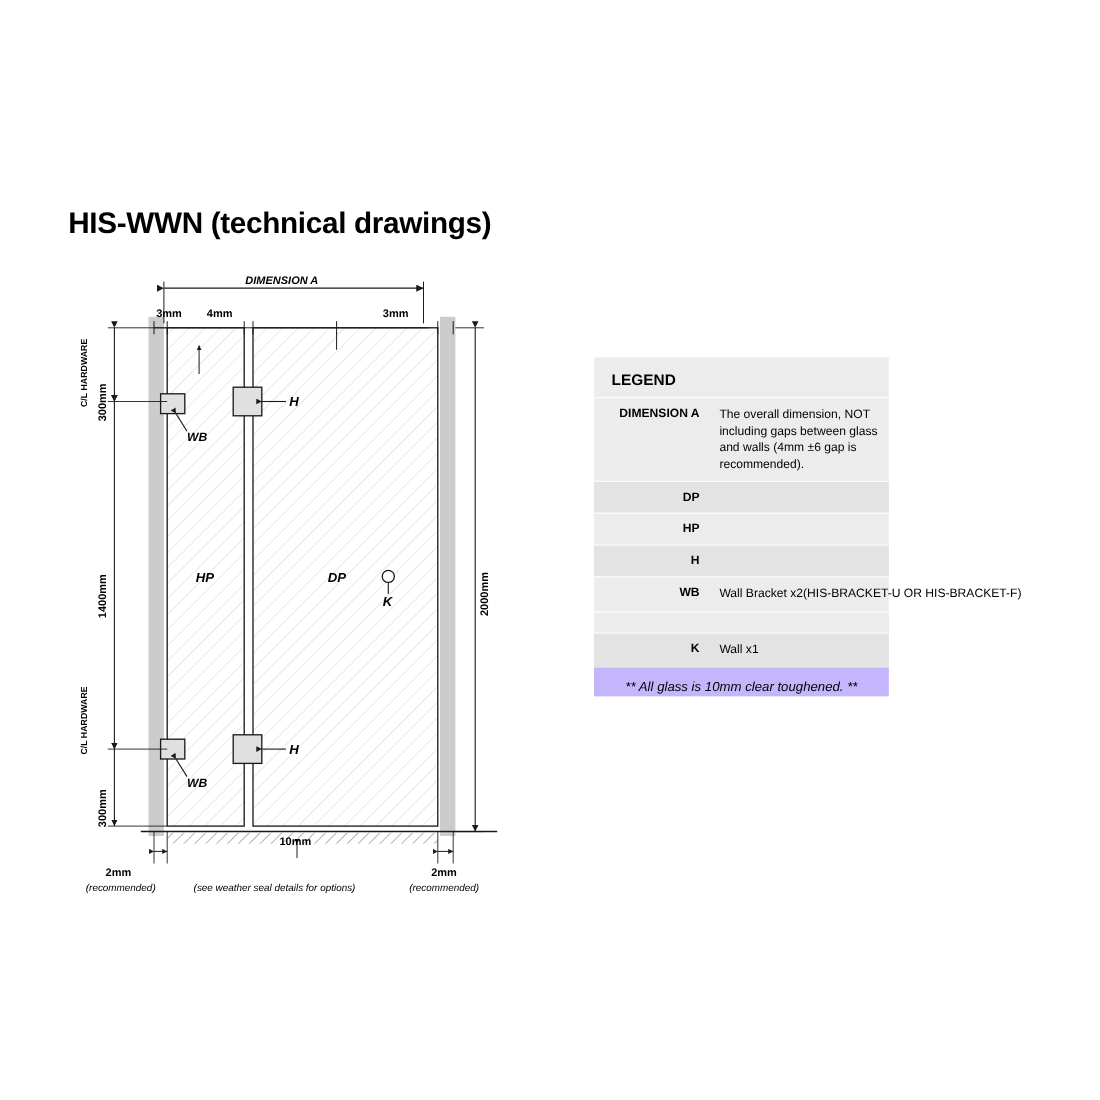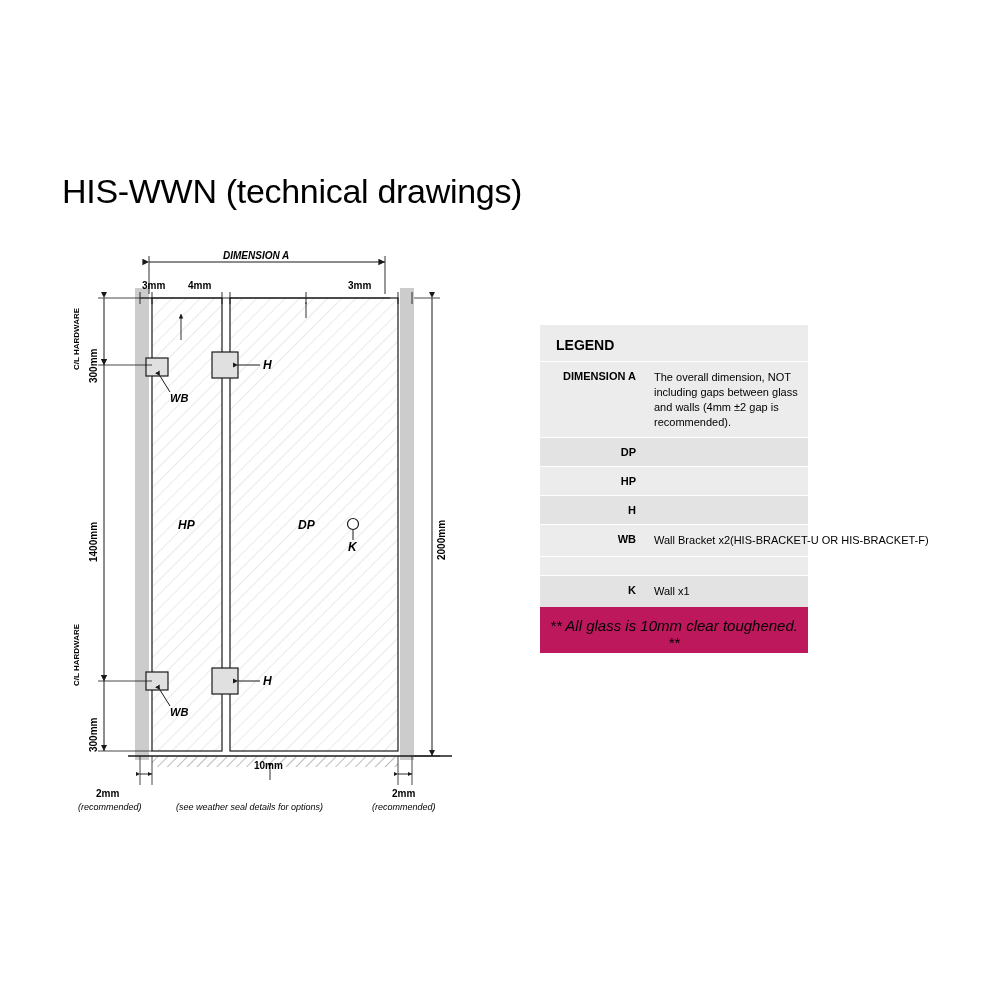--- a/index.html
+++ b/index.html
@@ -13,23 +13,23 @@
     position: relative;
     font-family: "Liberation Sans", sans-serif;
     color: #000000;
     overflow: hidden;
   }
 
   
   #page-title {
     position: absolute;
     left: 62px;
-    top: 172px;
-    font-size: 34px;
-    font-weight: normal;
+    top: 188px;
+    font-size: 27px;
+    font-weight: bold;
     letter-spacing: -0.3px;
     white-space: nowrap;
   }
 
   
   #drawing {
     position: absolute;
     left: 60px;
     top: 240px;
     width: 420px;
@@ -93,25 +93,25 @@
   }
   .legend-desc.wide {
     white-space: nowrap;
   }
   .legend-spacer {
     height: 18px;
     border-top: 1px solid #ffffff;
     background: #ececec;
   }
   #legend-note {
-    font-size: 15px;
+    font-size: 12px;
     font-style: italic;
     text-align: center;
     padding: 10px 4px 2px 4px;
-    background: #be185d;
+    background: #c4b5fd;
   }
 </style>
 </head>
 <body>
 
 <div id="page-title">HIS-WWN (technical drawings)</div>
 
 <div id="drawing">
 
   <svg width="420" height="600" viewBox="0 0 420 600">
@@ -228,21 +228,21 @@
 
   <div class="lbl" style="left:332px; top:548px;">2mm</div>
   <div class="lbl lbl-sm" style="left:312px; top:562px;">(recommended)</div>
 </div>
 
 <div id="legend">
   <div id="legend-title">LEGEND</div>
 
   <div class="legend-row">
     <div class="legend-key">DIMENSION A</div>
-    <div class="legend-desc">The overall dimension, NOT including gaps between glass and walls (4mm ±2 gap is recommended).</div>
+    <div class="legend-desc">The overall dimension, NOT including gaps between glass and walls (4mm ±6 gap is recommended).</div>
   </div>
 
   <div class="legend-row alt">
     <div class="legend-key">DP</div>
   </div>
 
   <div class="legend-row">
     <div class="legend-key">HP</div>
   </div>
 

